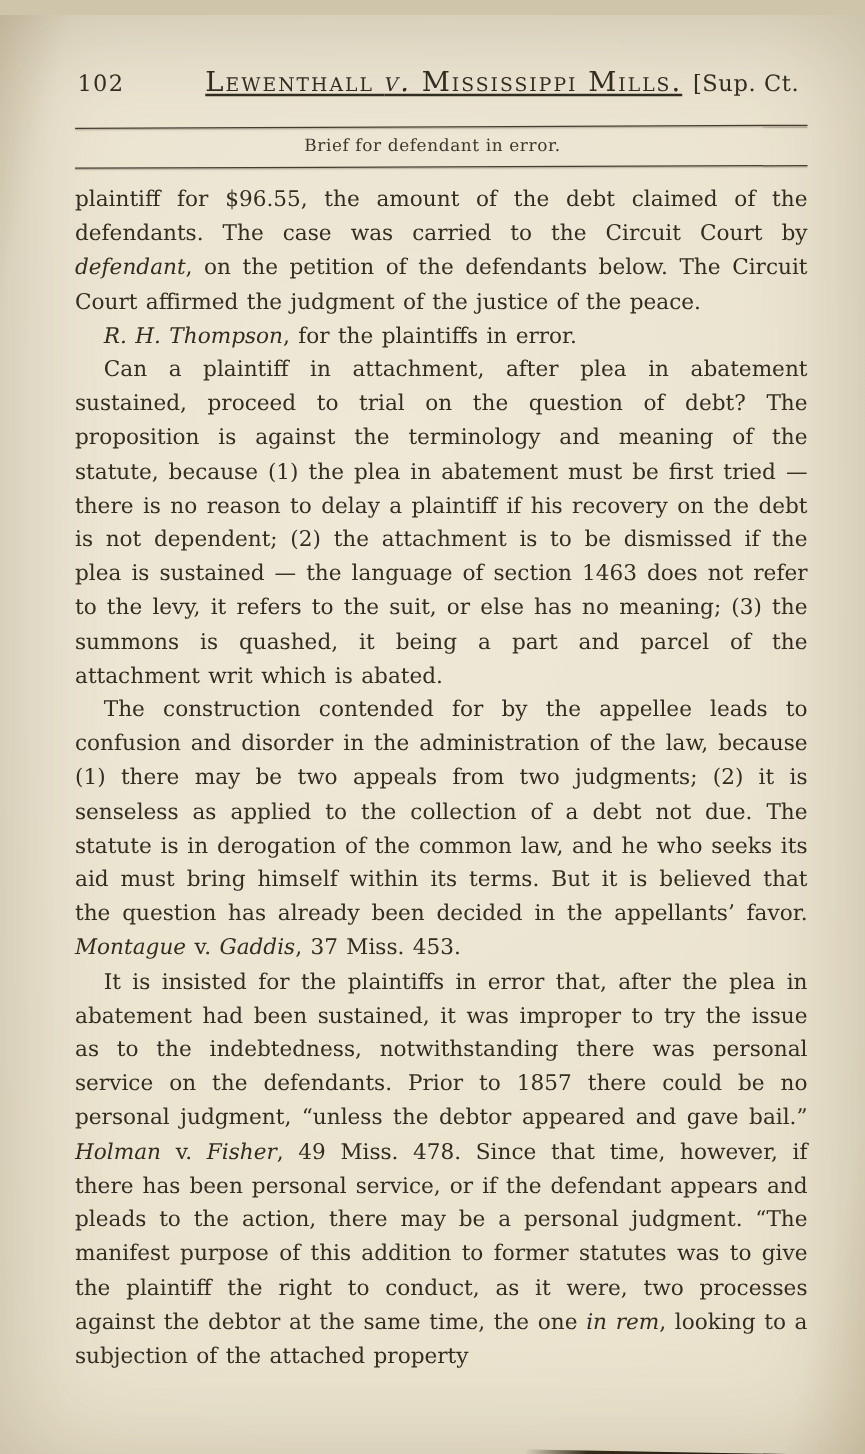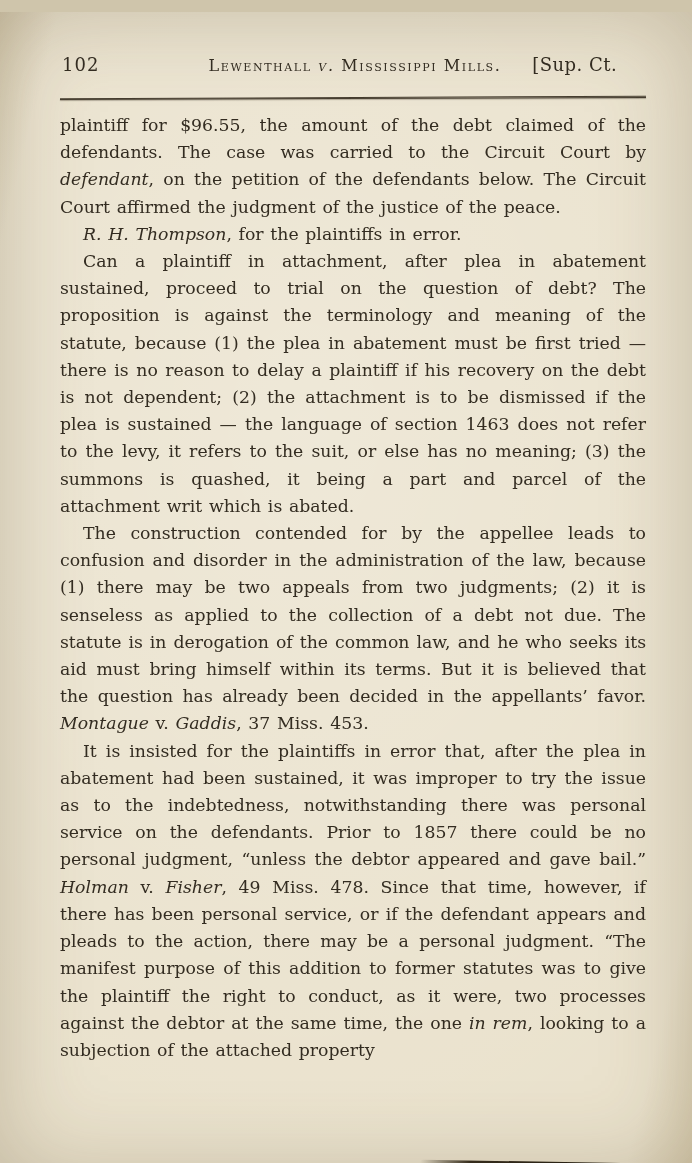--- a/index.html
+++ b/index.html
@@ -22,24 +22,25 @@
   }
   .running-head {
     display: grid;
     grid-template-columns: 1fr auto 1fr;
     align-items: baseline;
     padding: 42px 44px 0 62px;
   }
   .pagenum { font-size: 18px; letter-spacing: 1px; }
   .running-title {
     font-variant: small-caps;
-    font-size: 16px;
+    font-size: 22px;
     letter-spacing: 1.6px;
     white-space: nowrap;
     text-align: center;
+    text-decoration: underline;
   }
   .court-label { text-align: center; font-size: 18px; letter-spacing: 0.5px; }
   .rule {
     height: 1px;
     margin: 0 46px 0 60px;
     background: #453d2f;
     box-shadow: 0 1px 1px rgba(69,61,47,0.35);
   }
   .rule-top { margin-top: 22px; transform: rotate(-0.25deg); }
   .rule-bottom { transform: rotate(-0.2deg); }
@@ -79,20 +80,21 @@
 <div class="page">
 
   <header class="running-head">
     <span class="pagenum">102</span>
     <span class="running-title"><span>Lewenthall </span><span class="it">v.</span><span> Mississippi Mills.</span></span>
     <span class="court-label">[Sup. Ct.</span>
   </header>
 
   <div class="rule rule-top"></div>
 
+  <div class="section-head">Brief for defendant in error.</div>
 
   <div class="rule rule-bottom"></div>
 
   <main class="body-text">
       <p class="para"><span>plaintiff for $96.55, the amount of the debt claimed of the defendants.  The case was carried to the Circuit Court by </span><span class="it">defendant</span><span>, on the petition of the defendants below.  The Circuit Court affirmed the judgment of the justice of the peace.</span></p>
       <p class="para indent"><span class="it">R. H. Thompson</span><span>, for the plaintiffs in error.</span></p>
       <p class="para indent"><span>Can a plaintiff in attachment, after plea in abatement sustained, proceed to trial on the question of debt?  The proposition is against the terminology and meaning of the statute, because (1) the plea in abatement must be first tried — there is no reason to delay a plaintiff if his recovery on the debt is not dependent; (2) the attachment is to be dismissed if the plea is sustained — the language of section 1463 does not refer to the levy, it refers to the suit, or else has no meaning; (3) the summons is quashed, it being a part and parcel of the attachment writ which is abated.</span></p>
       <p class="para indent"><span>The construction contended for by the appellee leads to confusion and disorder in the administration of the law, because (1) there may be two appeals from two judgments; (2) it is senseless as applied to the collection of a debt not due.  The statute is in derogation of the common law, and he who seeks its aid must bring himself within its terms.  But it is believed that the question has already been decided in the appellants’ favor.  </span><span class="it">Montague</span><span> v. </span><span class="it">Gaddis</span><span>, 37 Miss. 453.</span></p>
       <p class="para indent"><span>It is insisted for the plaintiffs in error that, after the plea in abatement had been sustained, it was improper to try the issue as to the indebtedness, notwithstanding there was personal service on the defendants.  Prior to 1857 there could be no personal judgment, “unless the debtor appeared and gave bail.”  </span><span class="it">Holman</span><span> v. </span><span class="it">Fisher</span><span>, 49 Miss. 478.  Since that time, however, if there has been personal service, or if the defendant appears and pleads to the action, there may be a personal judgment.  “The manifest purpose of this addition to former statutes was to give the plaintiff the right to conduct, as it were, two processes against the debtor at the same time, the one </span><span class="it">in rem</span><span>, looking to a subjection of the attached property</span></p>
     </main>

